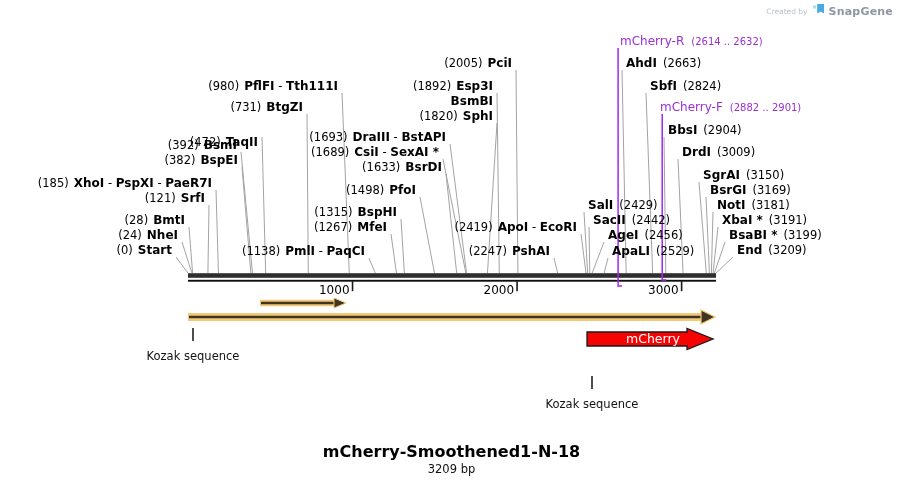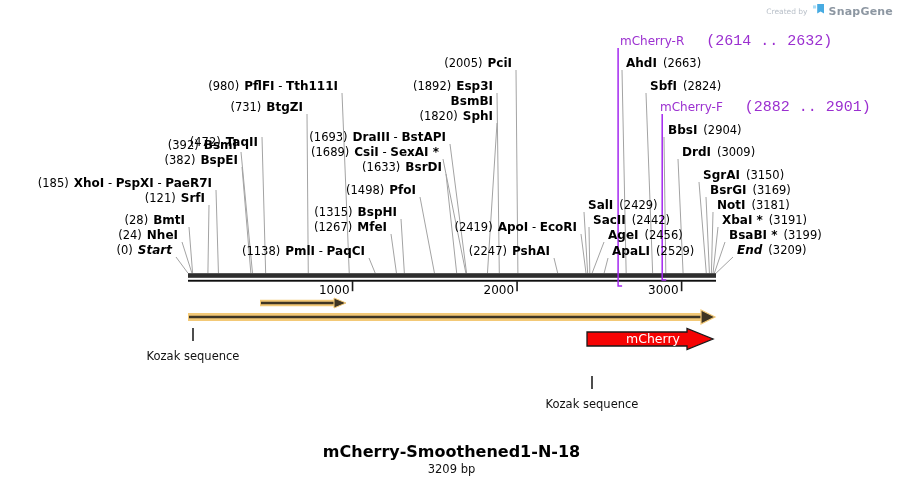--- a/index.html
+++ b/index.html
@@ -3,26 +3,26 @@
 <meta charset="utf-8">
 <style>
   html,body{margin:0;padding:0;background:#fff;}
   #canvas{position:relative;width:903px;height:486px;background:#ffffff;overflow:hidden;
           font-family:"DejaVu Sans",sans-serif;}
   #map-svg{position:absolute;left:0;top:0;}
   
   .site{position:absolute;font-size:11.5px;color:#000;white-space:nowrap;line-height:13px;}
   .site .nm{font-weight:bold;font-size:12px;}
   .site .sep{font-weight:normal;font-size:11.5px;}
-  .site.it .nm{font-style:italic;}
+  .site.it .nm{}
   .site.pos-first .pos{margin-right:5px;}
   .site.name-first .pos{margin-left:6px;}
   
   .primer{position:absolute;font-size:12px;white-space:nowrap;line-height:13px;}
-  .primer .prange{font-size:15px;margin-left:22px;font-family:Liberation Mono, monospace;}
+  .primer .prange{font-size:10px;margin-left:7px;}
   
   .kozak{position:absolute;width:130px;text-align:center;font-size:11.5px;color:#111;}
   
   .mclabel{position:absolute;text-align:center;font-size:12.5px;color:#fff;line-height:14px;padding-left:16px;}
   
   #title{position:absolute;left:0;width:100%;text-align:center;top:442px;
          font-size:16px;font-weight:bold;color:#000;}
   #subtitle{position:absolute;left:0;width:100%;text-align:center;top:462px;
             font-size:11.5px;color:#111;}
   

